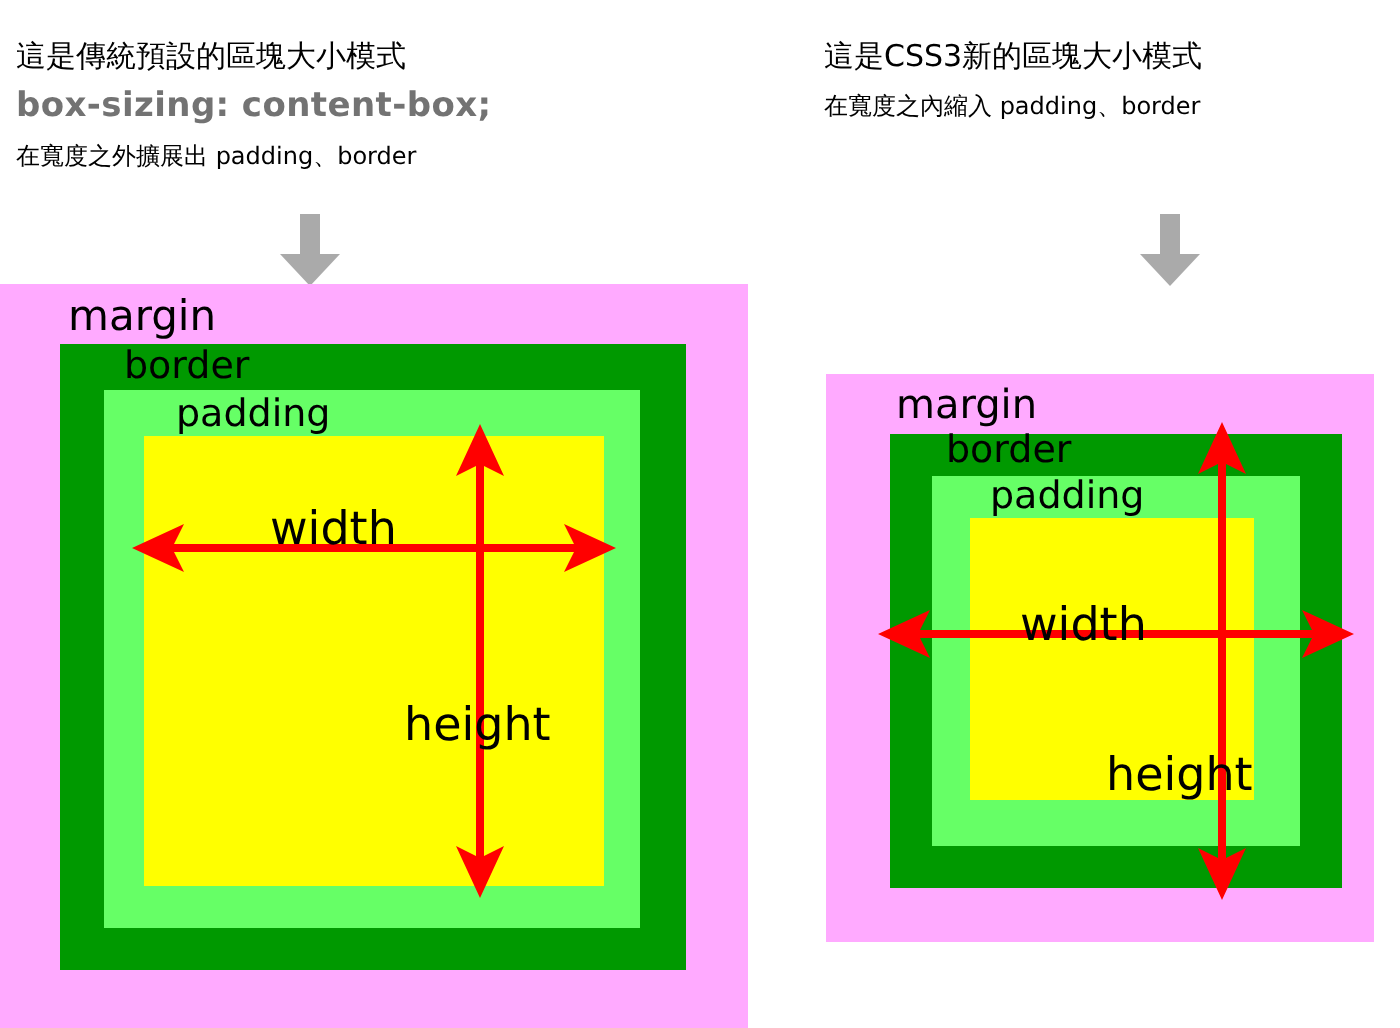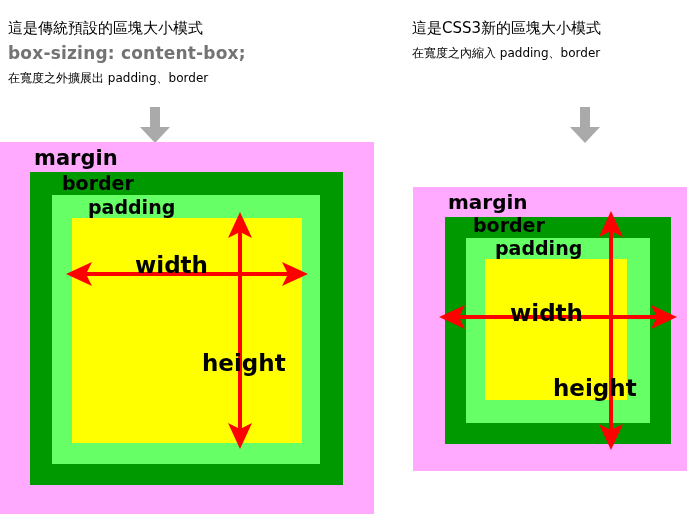--- a/index.html
+++ b/index.html
@@ -73,21 +73,21 @@
     position: absolute;
     background: #66ff66;
   }
   .content-box {
     position: absolute;
     background: #ffff00;
   }
 
   .boxlabel {
     position: absolute;
-    font-weight: bold;
+    font-weight: normal;
     color: #000000;
     white-space: nowrap;
     z-index: 6;
   }
 
   
   #diagram-left { left: 0px; top: 142px; width: 374px; height: 372px; }
   #diagram-left .border-box  { left: 30px;  top: 30px;  width: 313px; height: 313px; }
   #diagram-left .padding-box { left: 52px;  top: 53px;  width: 268px; height: 269px; }
   #diagram-left .content-box { left: 72px;  top: 76px;  width: 230px; height: 225px; }

